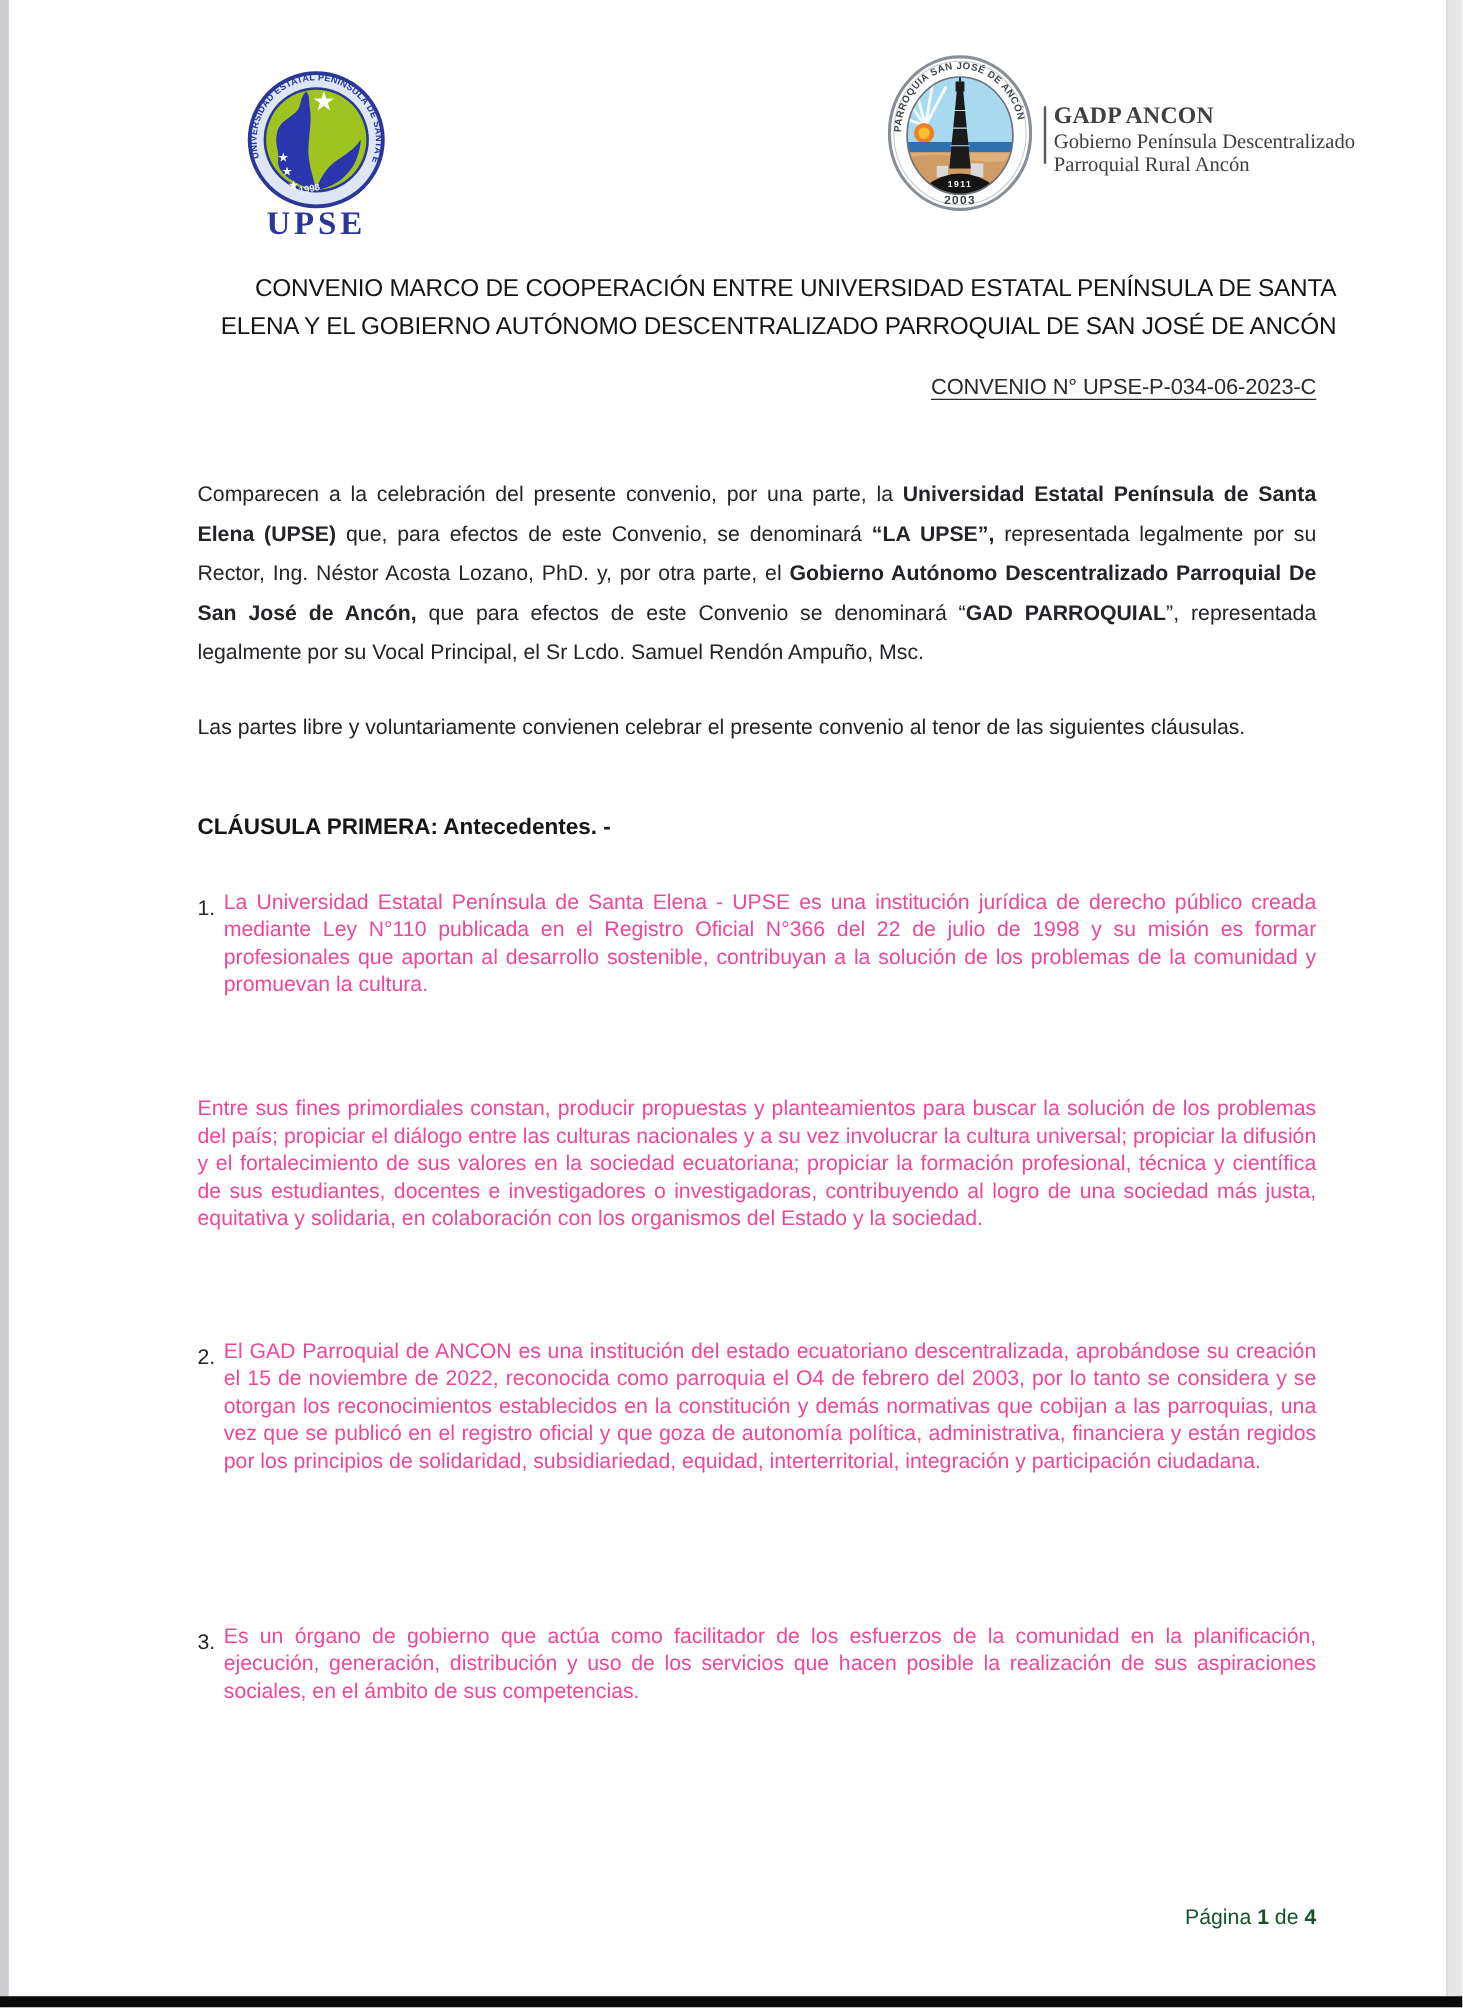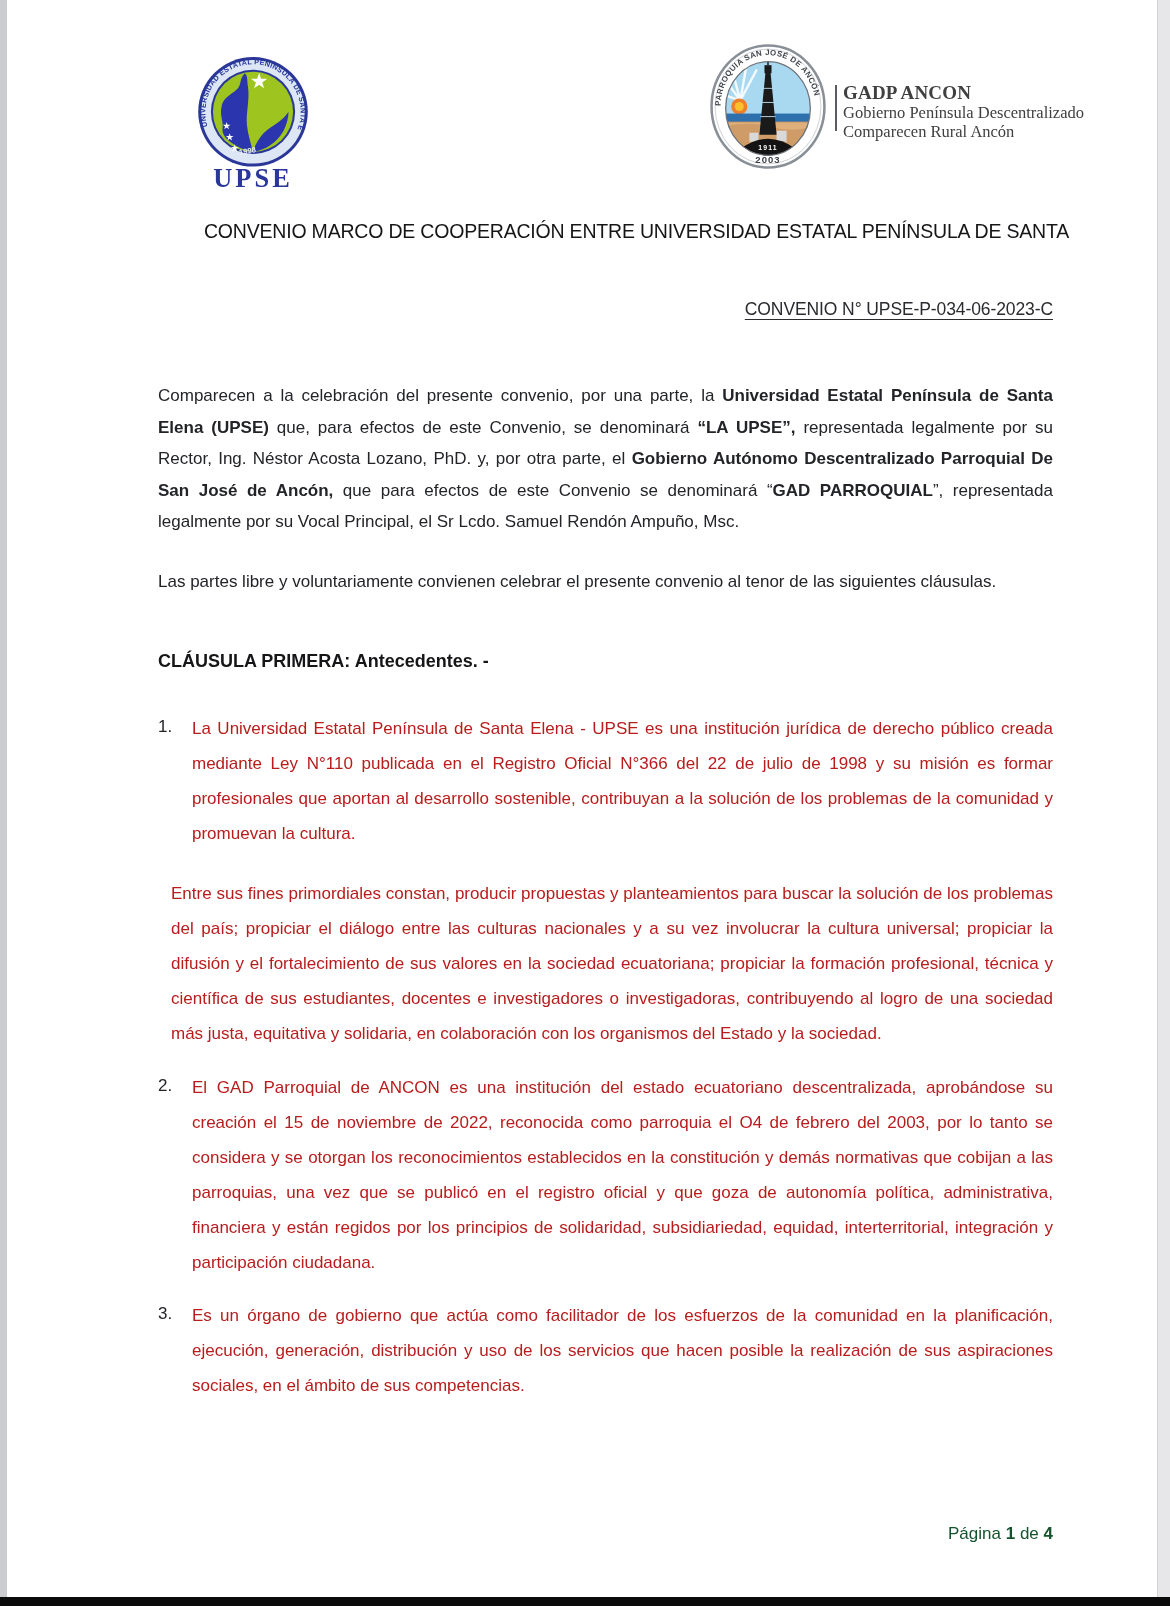--- a/index.html
+++ b/index.html
@@ -43,21 +43,21 @@
   .para {
     position:absolute; left:158px; width:895px;
     font-size:17px; line-height:31.5px; text-align:justify;
     color:#232428; hyphens:none;
   }
   .intro      { top:380px; }
   .freewill   { top:566px; }
   .clause-h   { position:absolute; left:158px; top:651px; font-size:18px; font-weight:700; color:#161618; }
   .item       { position:absolute; left:158px; width:895px; display:flex; }
   .item .num  { width:21px; flex:0 0 21px; font-size:17px; line-height:31.5px; color:#232428; }
-  .item .txt  { flex:1; font-size:17px; line-height:35px; text-align:justify; color:#b91c1c; hyphens:none;margin-left:13px; }
+  .item .txt  { flex:1; font-size:17px; line-height:22px; text-align:justify; color:#ec4899; hyphens:none; }
   .i1  { top:711px; }
   .i1b { top:855px;flex-direction:column; }
   .i2  { top:1070px; }
   .i3  { top:1298px; }
 
   .page-footer {
     position:absolute; right:117px; top:1524px;
     font-size:17px; color:#14532d;
   }
 </style>
@@ -138,25 +138,26 @@
     </text>
     <text x="57.5" y="118.5" text-anchor="middle" font-size="9.5" font-weight="bold" fill="#3d4248" letter-spacing="1">2003</text>
   </svg>
 </div>
 
 <div class="gadp-sep"></div>
 
 <div class="gadp-text">
   <div class="gadp-name">GADP ANCON</div>
   <div class="gadp-line">Gobierno Península Descentralizado</div>
-  <div class="gadp-line">Comparecen Rural Ancón</div>
+  <div class="gadp-line">Parroquial Rural Ancón</div>
 </div>
 
 <div class="doc-title">
   <div>CONVENIO MARCO DE COOPERACIÓN ENTRE UNIVERSIDAD ESTATAL PENÍNSULA DE SANTA</div>
+  <div>ELENA Y EL GOBIERNO AUTÓNOMO DESCENTRALIZADO PARROQUIAL DE SAN JOSÉ DE ANCÓN</div>
 </div>
 
 <div class="convenio-num">
   <span>CONVENIO N° UPSE-P-034-06-2023-C</span>
 </div>
 
 <p class="para intro"><span>Comparecen a la celebración del presente convenio, por una parte, la </span><span style="font-weight: 700;">Universidad Estatal Península de Santa Elena (UPSE)</span><span> que, para efectos de este Convenio, se denominará </span><span style="font-weight: 700;">“LA UPSE”,</span><span> representada legalmente por su Rector, Ing. Néstor Acosta Lozano, PhD. y, por otra parte, el </span><span style="font-weight: 700;">Gobierno Autónomo Descentralizado Parroquial De San José de Ancón,</span><span> que para efectos de este Convenio se denominará “</span><span style="font-weight: 700;">GAD PARROQUIAL</span><span>”, representada legalmente por su Vocal Principal, el Sr Lcdo. Samuel Rendón Ampuño, Msc.</span></p>
 
 <p class="para freewill">Las partes libre y voluntariamente convienen celebrar el presente convenio al tenor de las siguientes cláusulas.</p>
 

